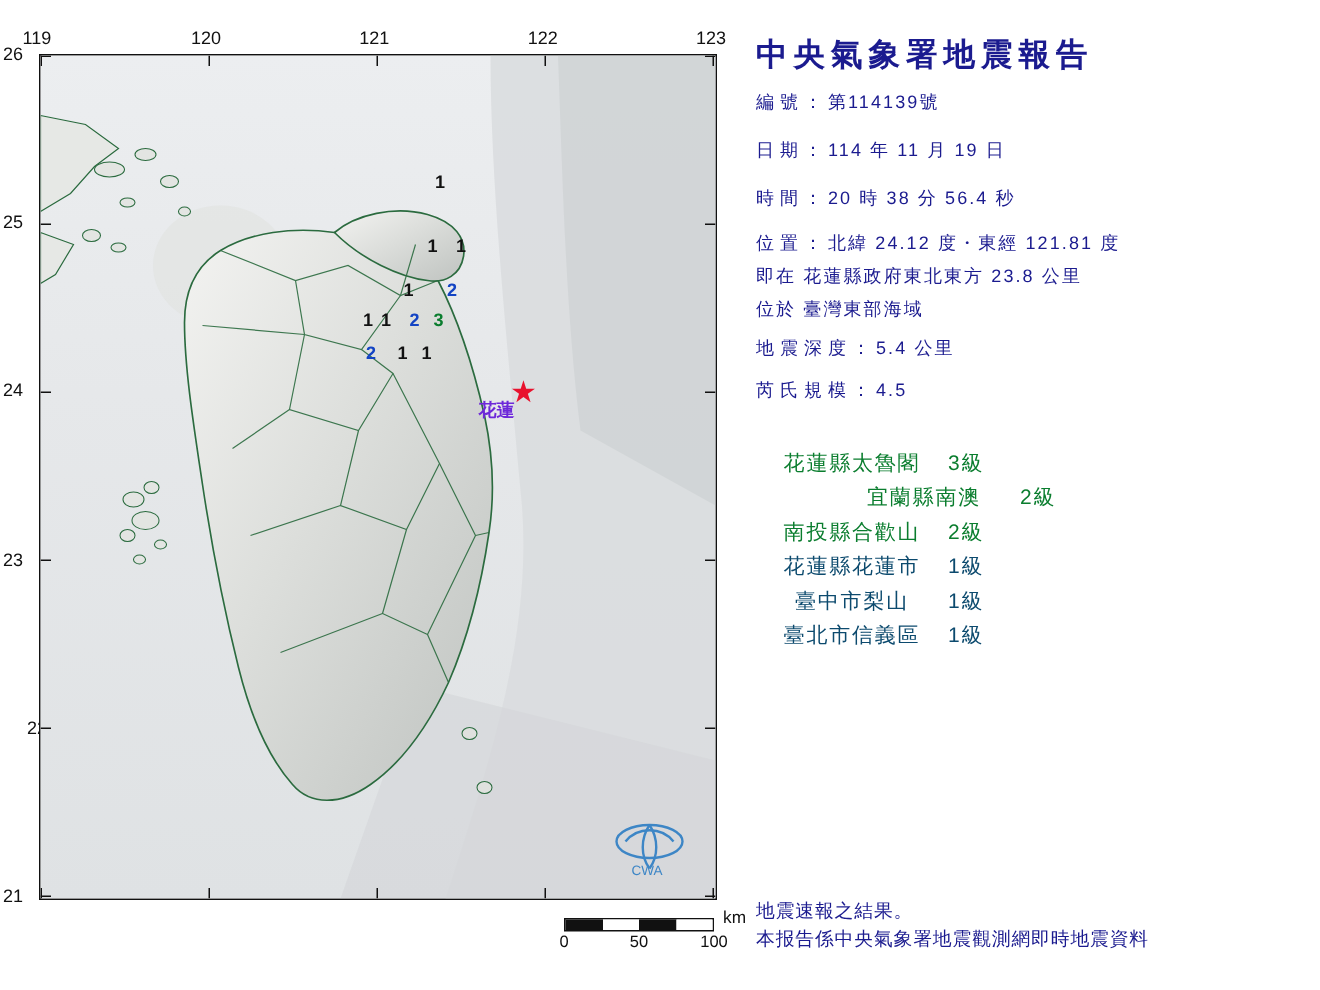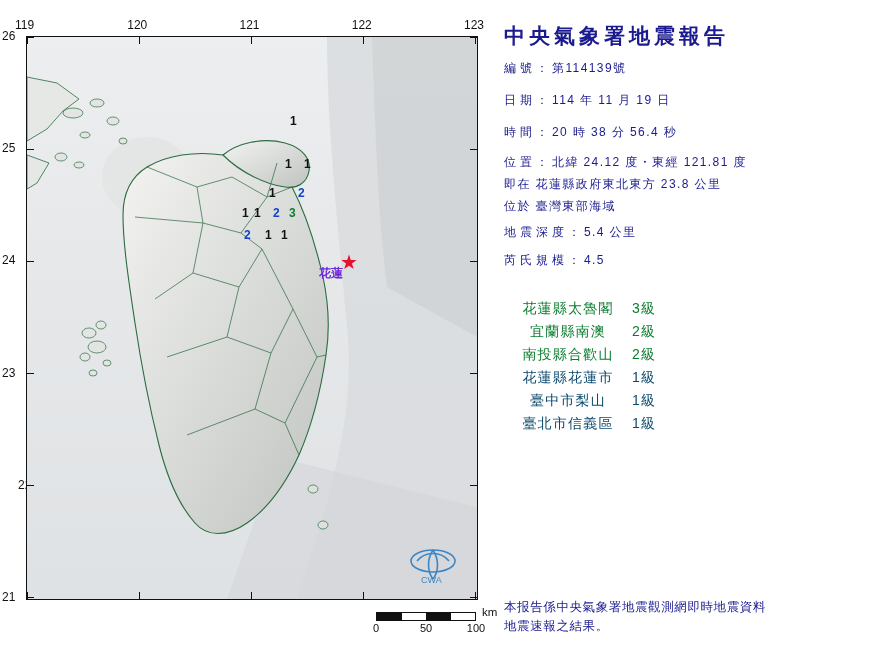--- a/index.html
+++ b/index.html
@@ -263,23 +263,23 @@
       <div class="rline" style="top: 92px;"><span class="lab">日期：</span><span>114 年 11 月 19 日</span></div>
       <div class="rline" style="top: 124px;"><span class="lab">時間：</span><span>20 時 38 分 56.4 秒</span></div>
       <div class="rline" style="top: 154px;"><span class="lab">位置：</span><span>北緯 24.12 度・東經 121.81 度</span></div>
       <div class="rline" style="top: 176px;"><span class="lab"></span><span>即在 花蓮縣政府東北東方 23.8 公里</span></div>
       <div class="rline" style="top: 198px;"><span class="lab"></span><span>位於 臺灣東部海域</span></div>
       <div class="rline" style="top: 224px;"><span class="lab">地震深度：</span><span>5.4 公里</span></div>
       <div class="rline" style="top: 252px;"><span class="lab">芮氏規模：</span><span>4.5</span></div>
     </div>
   <div id="intensity-rows">
       <div class="int-row lv3" style="top: 300px;"><span class="place">花蓮縣太魯閣</span><span class="val">3級</span></div>
-      <div class="int-row lv2" style="top: 323px;"><span class="place">宜蘭縣南澳</span><span class="val">2級</span></div>
+      <div class="int-row lv2" style="top: 323px; margin-left: 48px;"><span class="place">宜蘭縣南澳</span><span class="val">2級</span></div>
       <div class="int-row lv2" style="top: 346px;"><span class="place">南投縣合歡山</span><span class="val">2級</span></div>
       <div class="int-row lv1" style="top: 369px;"><span class="place">花蓮縣花蓮市</span><span class="val">1級</span></div>
       <div class="int-row lv1" style="top: 392px;"><span class="place">臺中市梨山</span><span class="val">1級</span></div>
       <div class="int-row lv1" style="top: 415px;"><span class="place">臺北市信義區</span><span class="val">1級</span></div>
     </div>
   <div id="footnote">
+      <div>地震速報之結果。</div>
       <div>本报告係中央氣象署地震觀測網即時地震資料</div>
-      <div>地震速報之結果。</div>
     </div>
 </div>
 
 </body></html>

